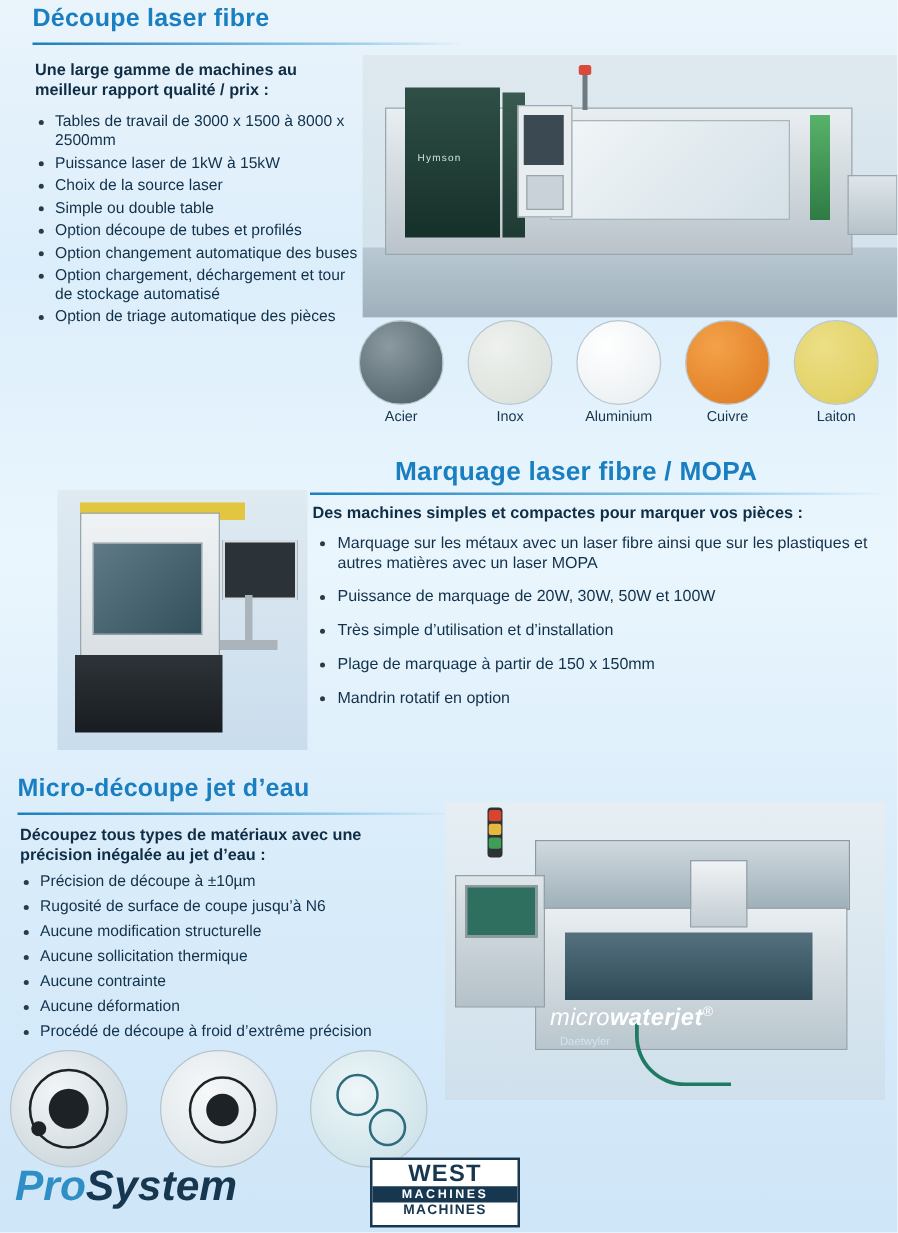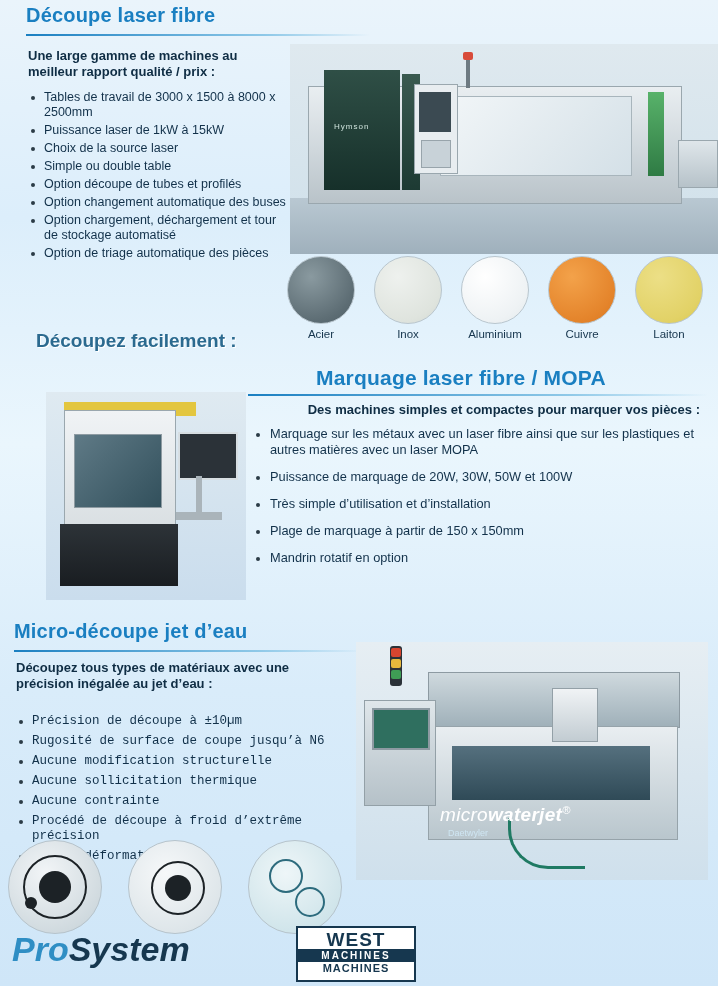--- a/index.html
+++ b/index.html
@@ -72,41 +72,41 @@
 
   
   #easy-cut{position:absolute;left:24px;top:326px;font-size:19px;font-weight:bold;color:#2b6a8f;
      text-shadow:1px 1px 0 #ffffff;}
 
   
   #sec-mark{position:absolute;left:0;top:360px;width:718px;height:260px;}
   #sec-mark .title-wrap{position:absolute;left:316px;top:6px;width:392px;}
   #sec-mark .sec-title{font-size:21px;}
   #sec-mark .rule{position:absolute;left:248px;top:34px;width:460px;}
-  #sec-mark .lead{position:absolute;left:250px;top:42px;width:450px;text-align:right;}
+  #sec-mark .lead{position:absolute;left:250px;top:42px;width:450px;}
   #sec-mark ul.bullets{position:absolute;left:252px;top:66px;width:452px;}
   #sec-mark ul.bullets li{font-size:12.8px;line-height:16px;margin-bottom:11px;padding-left:18px;}
   #sec-mark ul.bullets li:before{left:4px;top:7px;}
 
   
   #photo-mark{left:46px;top:32px;width:200px;height:208px;background:linear-gradient(180deg,#dfeaf1,#cadded);}
   .m2-cab{position:absolute;left:18px;top:18px;width:110px;height:172px;background:linear-gradient(180deg,#f0f3f5,#cfd6da);border:1px solid #9aa7ae;}
   .m2-top{position:absolute;left:18px;top:10px;width:132px;height:14px;background:#e3c63f;}
   .m2-door{position:absolute;left:28px;top:42px;width:86px;height:72px;background:linear-gradient(135deg,#5f7a86,#32505c);border:1px solid #8e9ba2;}
   .m2-base{position:absolute;left:14px;top:132px;width:118px;height:62px;background:linear-gradient(180deg,#2d3338,#191d21);}
   .m2-mon{position:absolute;left:132px;top:40px;width:56px;height:44px;background:#2b3238;border:2px solid #d7dee2;}
   .m2-arm{position:absolute;left:150px;top:84px;width:6px;height:40px;background:#aab4ba;}
   .m2-arm2{position:absolute;left:130px;top:120px;width:46px;height:8px;background:#aab4ba;}
 
   
   #sec-water{position:absolute;left:0;top:618px;width:640px;height:320px;}
   #sec-water .title-wrap{position:absolute;left:14px;top:2px;width:360px;}
   #sec-water .rule{position:absolute;left:14px;top:32px;width:350px;}
   #sec-water .lead{position:absolute;left:16px;top:42px;width:330px;}
-  #sec-water ul.bullets{position:absolute;left:16px;top:96px;width:340px;font-family:Liberation Mono, monospace;}
+  #sec-water ul.bullets{position:absolute;left:16px;top:80px;width:340px;}
   #sec-water ul.bullets li{margin-bottom:5px;}
 
   #photo-water{left:356px;top:24px;width:352px;height:238px;background:linear-gradient(180deg,#e6eef3,#cfe0ec);}
   .m3-body{position:absolute;left:72px;top:84px;width:248px;height:112px;background:linear-gradient(180deg,#e9eef1,#b9c6cd);border:1px solid #96a3aa;}
   .m3-tank{position:absolute;left:96px;top:104px;width:198px;height:54px;background:linear-gradient(180deg,#55707e,#2f4a57);}
   .m3-gantry{position:absolute;left:72px;top:30px;width:250px;height:54px;background:linear-gradient(180deg,#cfd9de,#9fb0b9);border:1px solid #8d9aa2;}
   .m3-ctrl{position:absolute;left:8px;top:58px;width:70px;height:104px;background:linear-gradient(180deg,#dfe6ea,#b5c1c8);border:1px solid #93a0a7;}
   .m3-screen{position:absolute;left:16px;top:66px;width:54px;height:38px;background:#2f6f5f;border:2px solid #8d9aa2;}
   .m3-tower{position:absolute;left:34px;top:4px;width:12px;height:40px;background:#2b3238;border-radius:3px;}
   .m3-tower i{display:block;height:9px;margin:2px 1px;border-radius:2px;}
@@ -191,21 +191,20 @@
       <div class="mat" id="mat-3">
         <div class="disc"></div>
         <div class="cap">Cuivre</div>
       </div>
       <div class="mat" id="mat-4">
         <div class="disc"></div>
         <div class="cap">Laiton</div>
       </div>
     </div>
 
-    <div id="easy-cut">Découpez facilement :</div>
   </section>
 
   <section id="sec-mark">
     <div class="title-wrap">
       <div class="sec-title">Marquage laser fibre / MOPA</div>
     </div>
     <div class="rule"></div>
 
     <div class="lead">Des machines simples et compactes pour marquer vos pièces :</div>
 
@@ -235,22 +234,22 @@
     <div class="rule"></div>
 
     <div class="lead">Découpez tous types de matériaux avec une précision inégalée au jet d’eau :</div>
 
     <ul class="bullets">
       <li>Précision de découpe à ±10µm</li>
       <li>Rugosité de surface de coupe jusqu’à N6</li>
       <li>Aucune modification structurelle</li>
       <li>Aucune sollicitation thermique</li>
       <li>Aucune contrainte</li>
+      <li>Aucune déformation</li>
       <li>Procédé de découpe à froid d’extrême précision</li>
-      <li>Aucune déformation</li>
     </ul>
 
     <div class="photo" id="photo-water">
       <div class="m3-gantry"></div>
       <div class="m3-body"></div>
       <div class="m3-tank"></div>
       <div class="m3-ctrl"></div>
       <div class="m3-screen"></div>
       <div class="m3-tower">
         <i style="background:#d8452f"></i>

